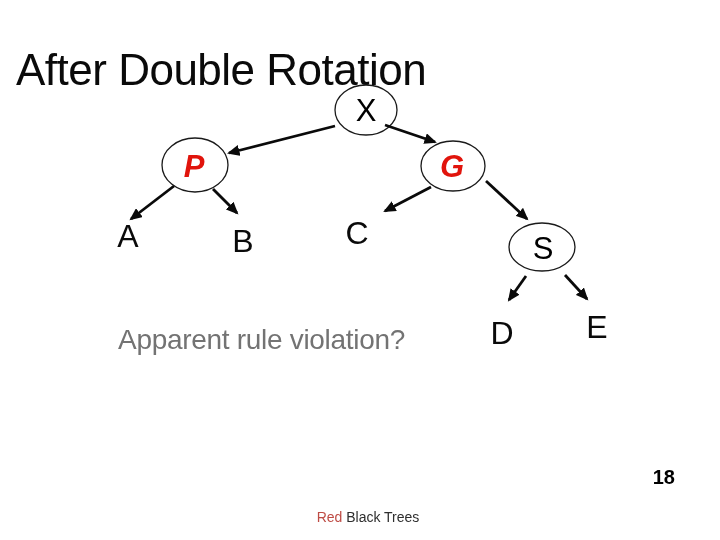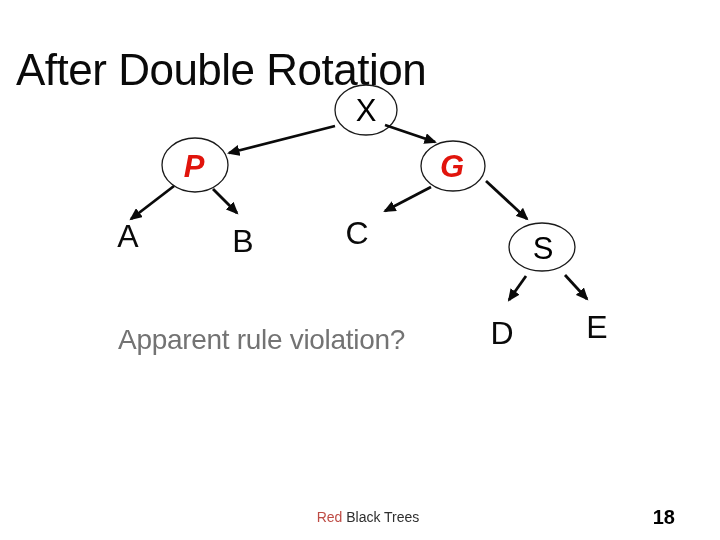--- a/index.html
+++ b/index.html
@@ -83,21 +83,21 @@
     line-height: 1;
     color: #2e2e2e;
     white-space: pre;
     margin-left: 8px;
   }
   .footer .red-word {
     color: #be4b44;
   }
   .page-number {
     position: absolute;
-    top: 507px;
+    top: 467px;
     right: 45px;
     font-size: 20px;
     line-height: 1;
     font-weight: bold;
     color: #000000;
     margin-left: 41px;
   }
 </style>
 </head>
 <body>

